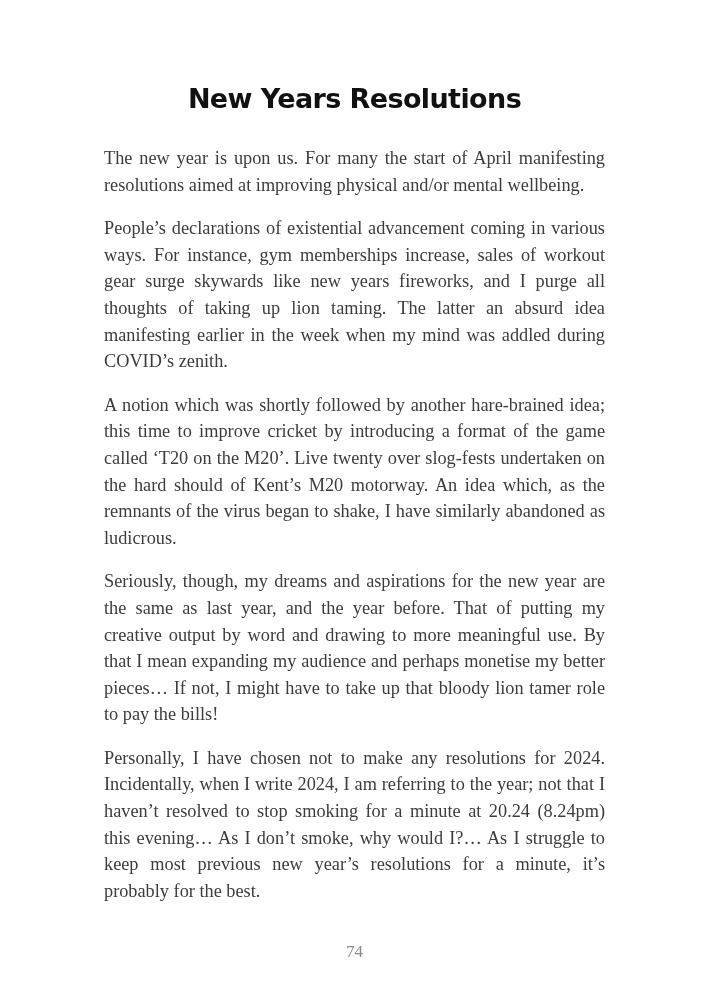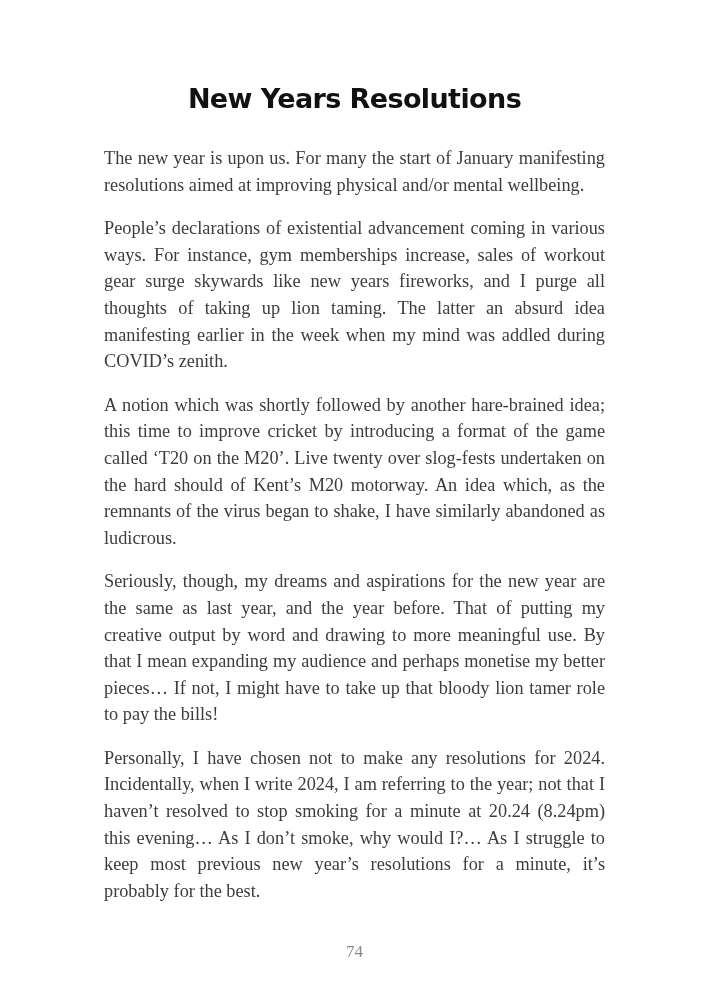--- a/index.html
+++ b/index.html
@@ -23,20 +23,20 @@
       position: absolute; left: 0; top: 942px; width: 709px; text-align: center;
       font-family: "Liberation Serif", serif; font-size: 17px; color: #8a8a8a;
     }
   </style>
 </head>
 <body>
 
 <div class="page">
   <h1 class="title">New Years Resolutions</h1>
   <div class="body">
-    <p>The new year is upon us. For many the start of January manifesting resolutions aimed at improving physical and/or mental wellbeing.</p>
+    <p>The new year is upon us. For many the start of April manifesting resolutions aimed at improving physical and/or mental wellbeing.</p>
     <p>People’s declarations of existential advancement coming in various ways. For instance, gym memberships increase, sales of workout gear surge skywards like new years fireworks, and I purge all thoughts of taking up lion taming. The latter an absurd idea manifesting earlier in the week when my mind was addled during COVID’s zenith.</p>
     <p>A notion which was shortly followed by another hare-brained idea; this time to improve cricket by introducing a format of the game called ‘T20 on the M20’. Live twenty over slog-fests undertaken on the hard should of Kent’s M20 motorway. An idea which, as the remnants of the virus began to shake, I have similarly abandoned as ludicrous.</p>
     <p>Seriously, though, my dreams and aspirations for the new year are the same as last year, and the year before. That of putting my creative output by word and drawing to more meaningful use. By that I mean expanding my audience and perhaps monetise my better pieces… If not, I might have to take up that bloody lion tamer role to pay the bills!</p>
     <p>Personally, I have chosen not to make any resolutions for 2024. Incidentally, when I write 2024, I am referring to the year; not that I haven’t resolved to stop smoking for a minute at 20.24 (8.24pm) this evening… As I don’t smoke, why would I?… As I struggle to keep most previous new year’s resolutions for a minute, it’s probably for the best.</p>
   </div>
   <div class="page-number">74</div>
 </div>
 
 </body></html>

